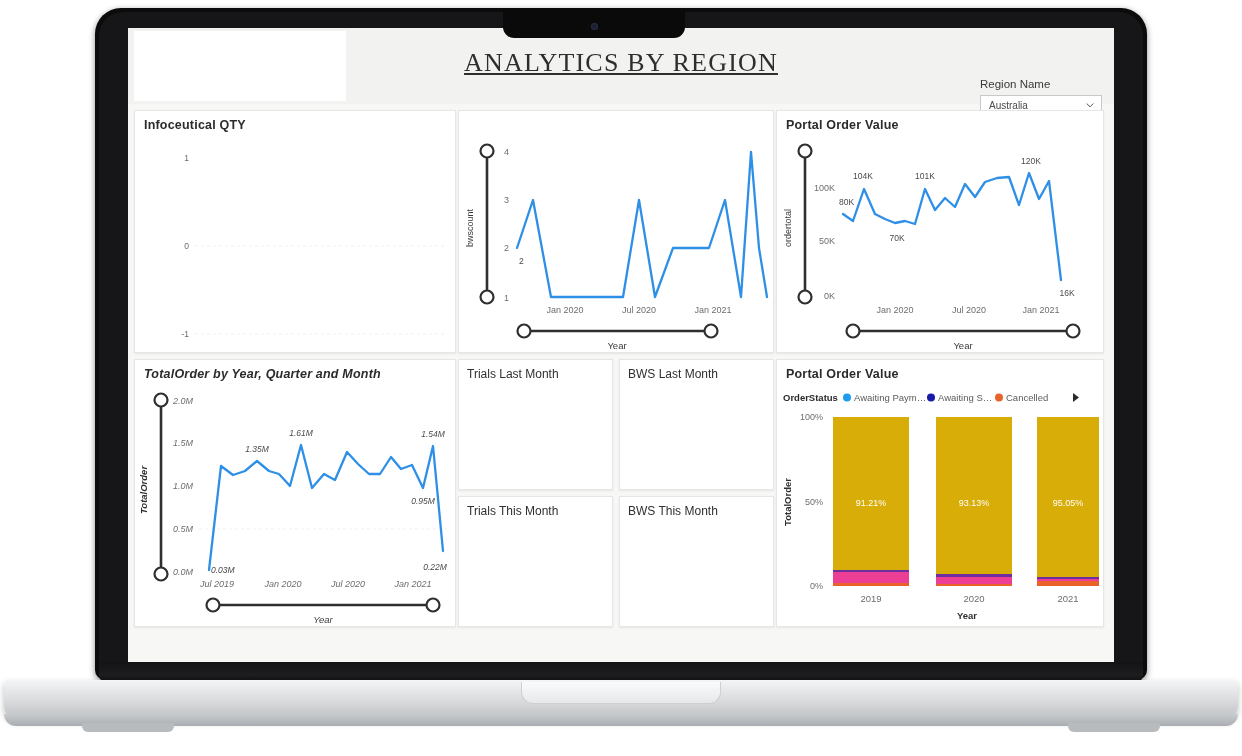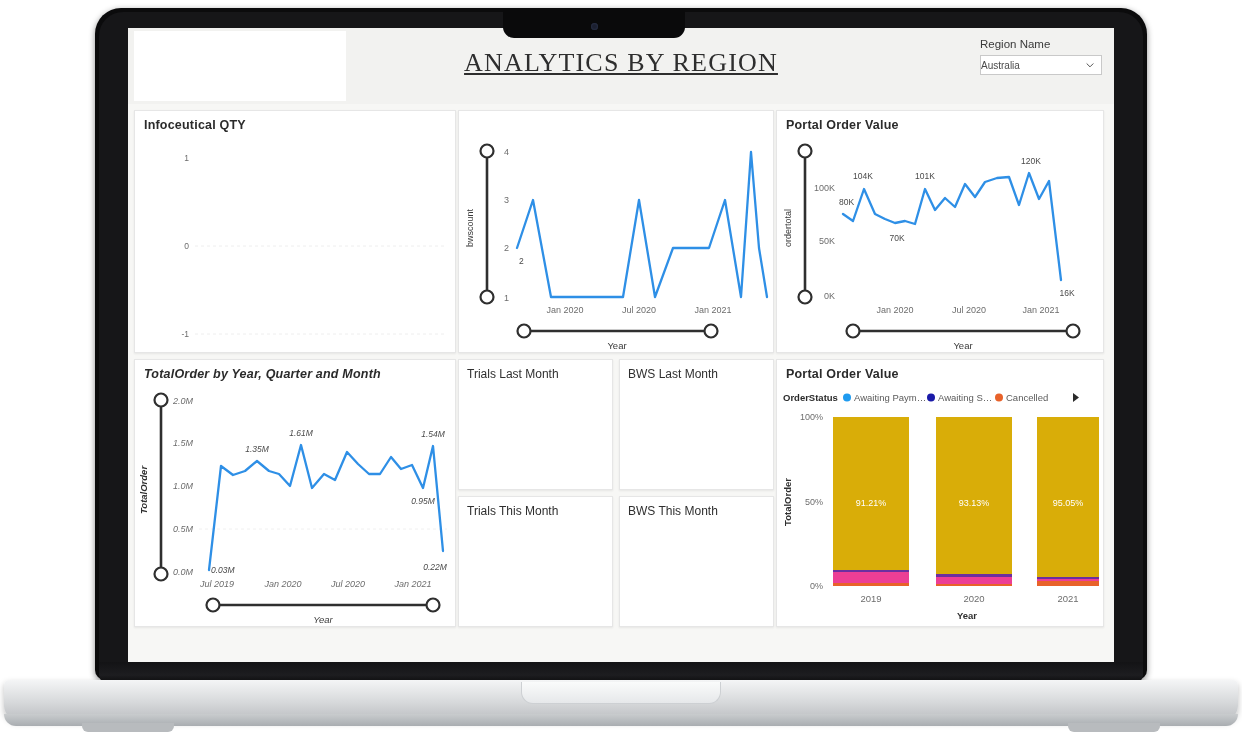--- a/index.html
+++ b/index.html
@@ -83,24 +83,24 @@
     width: 212px; height: 70px; background: #ffffff;
   }
   .dash-title {
     position: absolute; left: 0; right: 0; top: 20px;
     text-align: center;
     font-family: "Liberation Serif", serif;
     font-size: 26px; letter-spacing: 1.2px;
     color: #2e2e2e; font-weight: 400; text-decoration: underline;
   }
   .region-block { position: absolute; right: 12px; top: 10px; width: 122px; }
-  .region-label { font-size: 11.5px; color: #3a3a3a; margin-bottom: 5px; }
+  .region-label { font-size: 11.5px; color: #3a3a3a; margin-bottom: 5px; margin-top: 40px; }
   .region-select {
     height: 20px; background: #fff; border: 1px solid #c9c9c9;
-    display: flex; align-items: center; padding: 0 0;
+    display: flex; align-items: center; padding: 0 8px;
     font-size: 10px; color: #4a4a4a; position: relative;
   }
   .chev { position: absolute; right: 6px; top: 4px; width: 10px; height: 10px; }
 
   .grid { position: relative; padding: 6px; }
   .row { display: flex; gap: 2px; margin-bottom: 6px; }
   .panel {
     background: #fff; border: 1px solid #e6e6e6;
     box-shadow: 0 1px 2px rgba(0,0,0,.07);
     position: relative;

